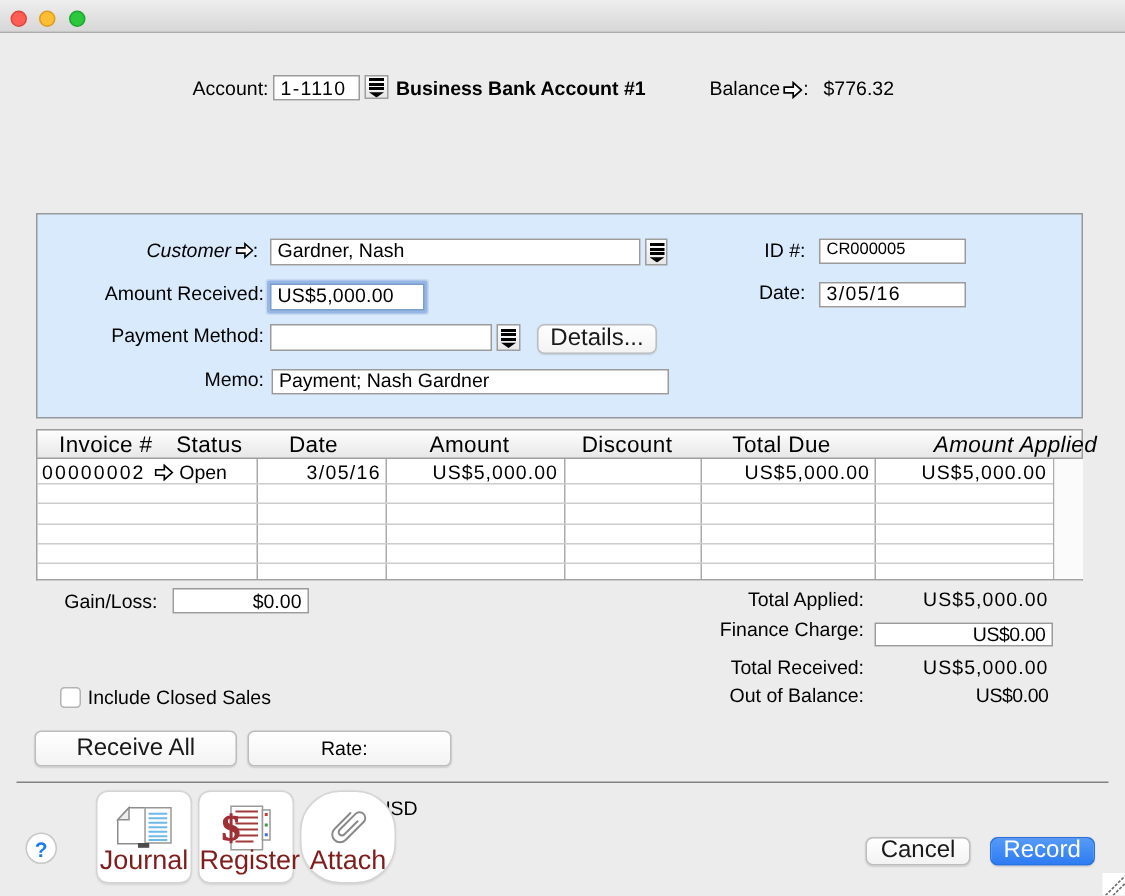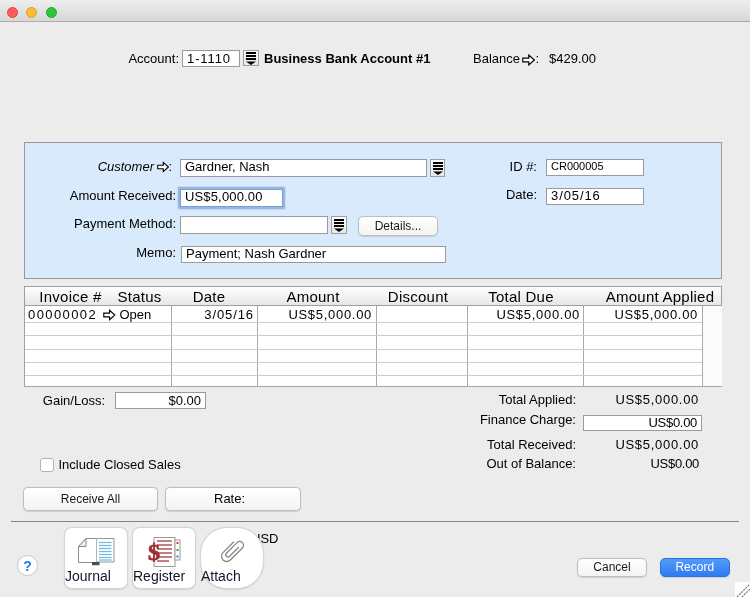--- a/index.html
+++ b/index.html
@@ -21,23 +21,23 @@
 #panel { position:absolute; left:24px; top:142px; width:698px; height:137px; background:#d8eafb; border:1px solid #98999b; }
 
 #thead { position:absolute; left:24px; top:286px; width:698px; height:20px; background:linear-gradient(#fefefe,#e7e7e7); border:1px solid #9e9e9e; }
 .hlbl { position:absolute; top:2px; height:16px; line-height:16px; font-size:15px; letter-spacing:0.25px; text-align:left; transform:translateX(-50%); white-space:nowrap; }
 #tbody { position:absolute; left:24px; top:306px; width:698px; height:81px; background:#fff; border:1px solid #a2a2a2; border-top:none; }
 .coll { position:absolute; top:0; bottom:0; width:1px; background:#ababab; }
 .rowl { position:absolute; left:0; width:677px; height:1px; background:#cccccc; }
 .cell { position:absolute; top:1px; height:16px; line-height:16px; font-size:13px; white-space:nowrap; }
 .num { letter-spacing:0.7px; text-align:right; }
 
-.btn { position:absolute; background:linear-gradient(#ffffff,#f3f3f3); border:1px solid #bdbdbd; border-radius:4.5px; display:flex; align-items:center; justify-content:center; font-size:12px; color:#1a1a1a; box-shadow:0 0.5px 1px rgba(0,0,0,0.12); }
+.btn { position:absolute; background:linear-gradient(#ffffff,#f3f3f3); border:1px solid #bdbdbd; border-radius:4.5px; display:flex; align-items:center; justify-content:center; font-size:16px; color:#1a1a1a; box-shadow:0 0.5px 1px rgba(0,0,0,0.12); }
 .bigbtn { position:absolute; top:527px; width:64px; height:62px; background:#fff; border:1px solid #d4d4d4; border-radius:8px; box-shadow:0 0.5px 1.5px rgba(0,0,0,0.1); }
-.bigbtn .cap { position:absolute; left:0; right:0; bottom:4px; font-size:14px; color:#0f172a; }
+.bigbtn .cap { position:absolute; left:0; right:0; bottom:4px; text-align:center; font-size:18px; color:#7f1d1d; }
 .bigbtn svg { position:absolute; left:50%; transform:translateX(-50%); }
 </style>
 </head>
 <body>
 
 <div id="titlebar">
   <div class="light" style="left:7px;  background:#fc5e56; border:0.5px solid #e1443d;"></div>
   <div class="light" style="left:25.5px; background:#fdbe33; border:0.5px solid #df9b20;"></div>
   <div class="light" style="left:46px; background:#2bc83e; border:0.5px solid #1da62f;"></div>
 </div>
@@ -51,21 +51,21 @@
       <rect x="0" y="6" width="10" height="2"></rect>
       <path d="M0 9.5 L10 9.5 L5 13 Z" shape-rendering="auto"></path>
     </svg>
   </div>
 <div class="lbl" style="left:264px; width:300px; top:51px; text-align:left; font-weight:bold;">Business Bank Account #1</div>
 <div class="lbl" style="left:400px; width:120px; top:51px;">Balance</div>
 <svg class="abs" style="left:522px; top:53.5px;" width="13" height="12" viewBox="0 0 13 12">
     <path d="M0.8 4.1 H6.8 V1.1 L12.3 6 L6.8 10.9 V7.9 H0.8 Z" fill="#fff" stroke="#000" stroke-width="1.15"></path>
   </svg>
 <div class="lbl" style="left:535.5px; width:6px; top:51px; text-align:left;">:</div>
-<div class="lbl" style="left:549px; width:120px; top:51px; text-align:left;">$429.00</div>
+<div class="lbl" style="left:549px; width:120px; top:51px; text-align:left;">$776.32</div>
 
 <div id="panel"></div>
 <div class="lbl" style="left:40px; width:114px; top:159px;font-style:italic;">Customer</div>
 <svg class="abs" style="left:156.5px; top:161px;" width="12" height="12" viewBox="0 0 13 12">
     <path d="M0.8 4.1 H6.8 V1.1 L12.3 6 L6.8 10.9 V7.9 H0.8 Z" fill="#fff" stroke="#000" stroke-width="1.15"></path>
   </svg>
 <div class="lbl" style="left:168.5px; width:6px; top:159px; text-align:left;">:</div>
 <div class="inp pi" style="left:180px; top:159px; width:247px; height:18px;">Gardner, Nash</div>
 <div class="dd" style="left:430px; top:159px; width:15px; height:18px;">
     <svg width="10" height="13" viewBox="0 0 10 13" shape-rendering="crispEdges">
@@ -98,21 +98,21 @@
 <div class="lbl" style="left:40px; width:136px; top:245px;">Memo:</div>
 <div class="inp pi" style="left:181px; top:246px; width:265px; height:17px;">Payment; Nash Gardner</div>
 
 <div id="thead">
   <div class="hlbl" style="left:45.5px;">Invoice #</div>
   <div class="hlbl" style="left:114.5px;">Status</div>
   <div class="hlbl" style="left:184px;">Date</div>
   <div class="hlbl" style="left:288px;">Amount</div>
   <div class="hlbl" style="left:393px;">Discount</div>
   <div class="hlbl" style="left:496px;">Total Due</div>
-  <div class="hlbl" style="left:635px;">Amount Applied</div>
+  <div class="hlbl" style="left:652px;font-style:italic;">Amount Applied</div>
 </div>
 <div id="tbody">
   <div class="coll" style="left:146px;"></div>
   <div class="coll" style="left:232px;"></div>
   <div class="coll" style="left:351px;"></div>
   <div class="coll" style="left:442px;"></div>
   <div class="coll" style="left:558px;"></div>
   <div class="coll" style="left:676.5px;"></div>
   <div class="rowl" style="top:16px;"></div>
   <div class="rowl" style="top:29px;"></div>

